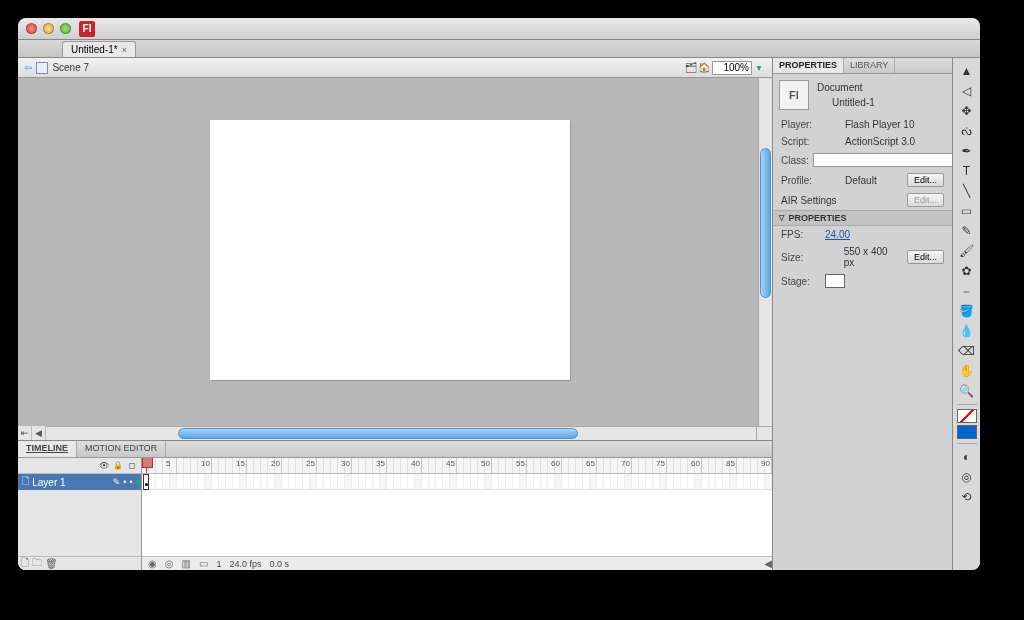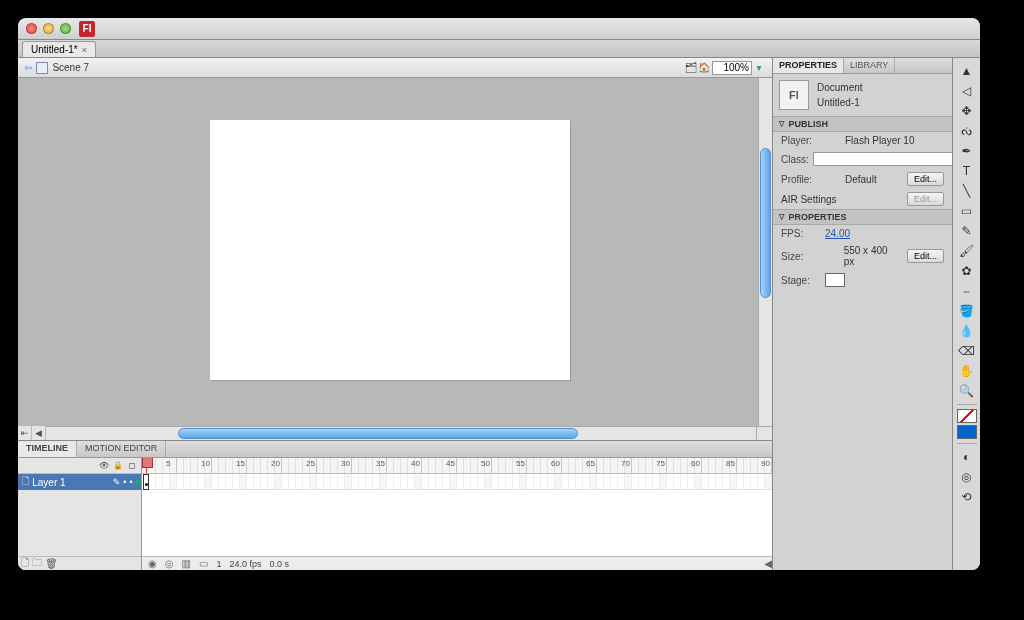--- a/index.html
+++ b/index.html
@@ -27,21 +27,21 @@
   }
   .workspace-btn::after{content:"▾"; position:absolute; right:4px; font-size:8px;}
   .search-box {
     width:110px; height:16px; background:#fff; border:1px solid #999; border-radius:9px;
     font-size:9px; padding:0 6px 0 18px; position:relative;
   }
   .search-wrap{position:relative;}
   .search-wrap::before{content:"🔍"; position:absolute; left:4px; top:1px; font-size:9px; color:#666;}
 
   
-  .doctabs { height:18px; background:linear-gradient(#d8d8d8,#c5c5c5); border-bottom:1px solid #888; display:flex; align-items:flex-end;}
+  .doctabs { height:18px; background:linear-gradient(#d8d8d8,#c5c5c5); border-bottom:1px solid #888; display:flex; align-items:flex-end;padding-left:40px;}
   .doctab { font-size:10px; padding:2px 8px; background:#e8e8e8; border:1px solid #999; border-bottom:none; border-top-left-radius:3px; border-top-right-radius:3px; margin-left:4px; display:flex; align-items:center; gap:4px;}
   .doctab .close{font-size:9px; color:#666; cursor:pointer;}
 
   
   .mainrow { flex:1; display:flex; min-height:0;}
   .stage-col { flex:1; display:flex; flex-direction:column; min-width:0; background:#b0b0b0;}
   .panel-col { width:180px; background:#eab308; border-left:1px solid #888; display:flex; flex-direction:column;}
   .tool-col  { width:28px; background:#d8d8d8; border-left:1px solid #888; display:flex; flex-direction:column; align-items:center; padding-top:4px; gap:2px;}
 
   
@@ -60,21 +60,21 @@
   .vscroll-track{position:absolute; right:0; top:0; bottom:14px; width:14px; background:#e5e5e5; border-left:1px solid #aaa;}
   .vscroll-thumb{position:absolute; top:70px; height:150px; left:1px; width:11px; background:linear-gradient(90deg,#a6d2f8,#5ca6e6); border:1px solid #5590cc; border-radius:6px;}
   .scroll-arrows{position:absolute; bottom:0; right:0; width:16px; height:14px; background:#e5e5e5; border-left:1px solid #aaa; border-top:1px solid #aaa;}
   .hctrl{position:absolute; bottom:0; left:0; height:14px; width:40px; display:flex;}
   .hctrl span{width:14px;height:14px;border-right:1px solid #bbb;display:flex;align-items:center;justify-content:center;font-size:9px;color:#555; background:#e5e5e5;}
 
   
   .timeline{height:130px; border-top:1px solid #888; background:#d8d8d8; display:flex; flex-direction:column;}
   .tl-tabs{height:17px; display:flex; background:linear-gradient(#dedede,#c8c8c8); border-bottom:1px solid #999; font-size:9px;}
   .tl-tab{padding:2px 8px; border-right:1px solid #aaa; color:#444;}
-  .tl-tab.active{background:#e8e8e8; font-weight:bold;}
+  .tl-tab.active{background:#e8e8e8; font-weight:bold;text-decoration:underline;}
   .tl-body{flex:1; display:flex;}
   .layer-pane{width:124px; background:#e5e5e5; border-right:1px solid #999; display:flex; flex-direction:column;}
   .layer-header{height:16px; border-bottom:1px solid #bbb; display:flex; justify-content:flex-end; align-items:center; gap:4px; padding-right:4px; font-size:8px; color:#333;}
   .layer-header span{width:10px;text-align:center;}
   .layer-row{height:16px; background:#4a78b5; color:#fff; font-size:10px; display:flex; align-items:center; padding-left:4px; gap:3px;}
   .layer-row .lic{font-size:9px;}
   .layer-footer{margin-top:auto; height:14px; border-top:1px solid #bbb; display:flex; align-items:center; gap:3px; padding-left:3px; font-size:10px; color:#555;}
   .frames-pane{flex:1; display:flex; flex-direction:column;}
   .ruler{height:16px; background:#f5f5f5; border-bottom:1px solid #bbb; position:relative; font-size:8px; color:#555; overflow:hidden;}
   .ruler-inner{position:absolute; left:0; top:0; height:100%; display:flex;}
@@ -440,27 +440,30 @@
     <div class="panel-col">
       <div class="panel-tabs">
         <div class="panel-tab active">PROPERTIES</div>
         <div class="panel-tab">LIBRARY</div>
       </div>
       <div class="panel-body">
         <div class="doc-header">
           <div class="doc-icon">Fl</div>
           <div>
             <div>Document</div>
-            <div style="margin-top:4px;">Untitled-1</div>
+            <div style="margin-top:4px;margin-left:15px;">Untitled-1</div>
           </div>
         </div>
-        <div class="section-hd">PUBLISH</div>
         <div class="prop-row">
           <span class="prop-label">Player:</span>
           <span class="prop-val">Flash Player 10</span>
+        </div>
+        <div class="prop-row">
+          <span class="prop-label">Script:</span>
+          <span class="prop-val">ActionScript 3.0</span>
         </div>
         <div class="prop-row">
           <span class="prop-label">Class:</span>
           <input class="prop-input" style="">
 
         </div>
         <div class="prop-row">
           <span class="prop-label">Profile:</span>
           <span class="prop-val">Default</span>
           <span style="flex:1"></span>

